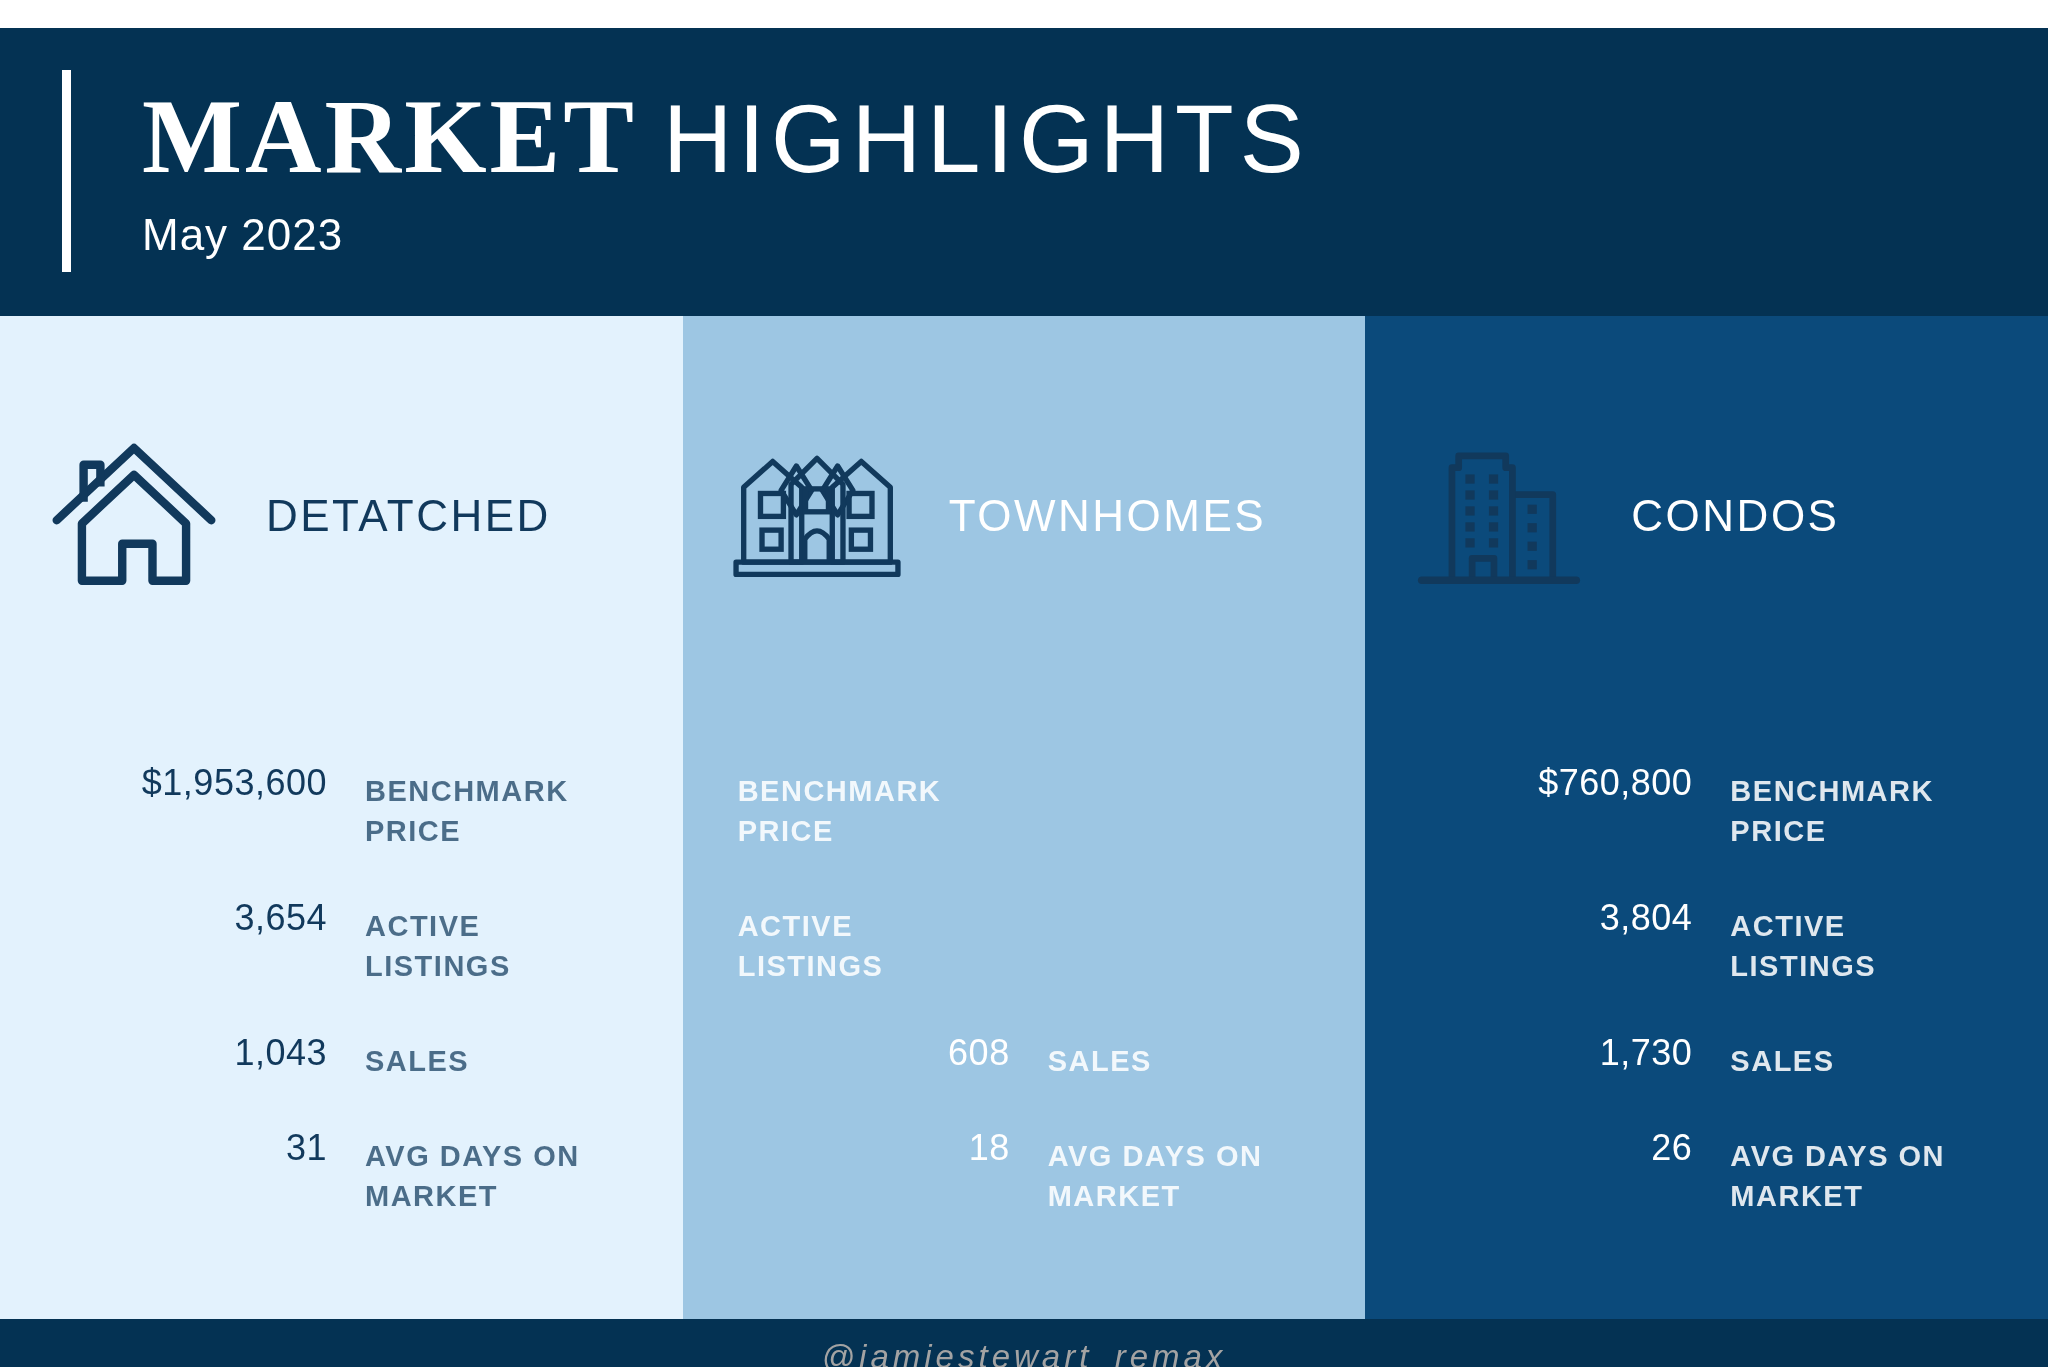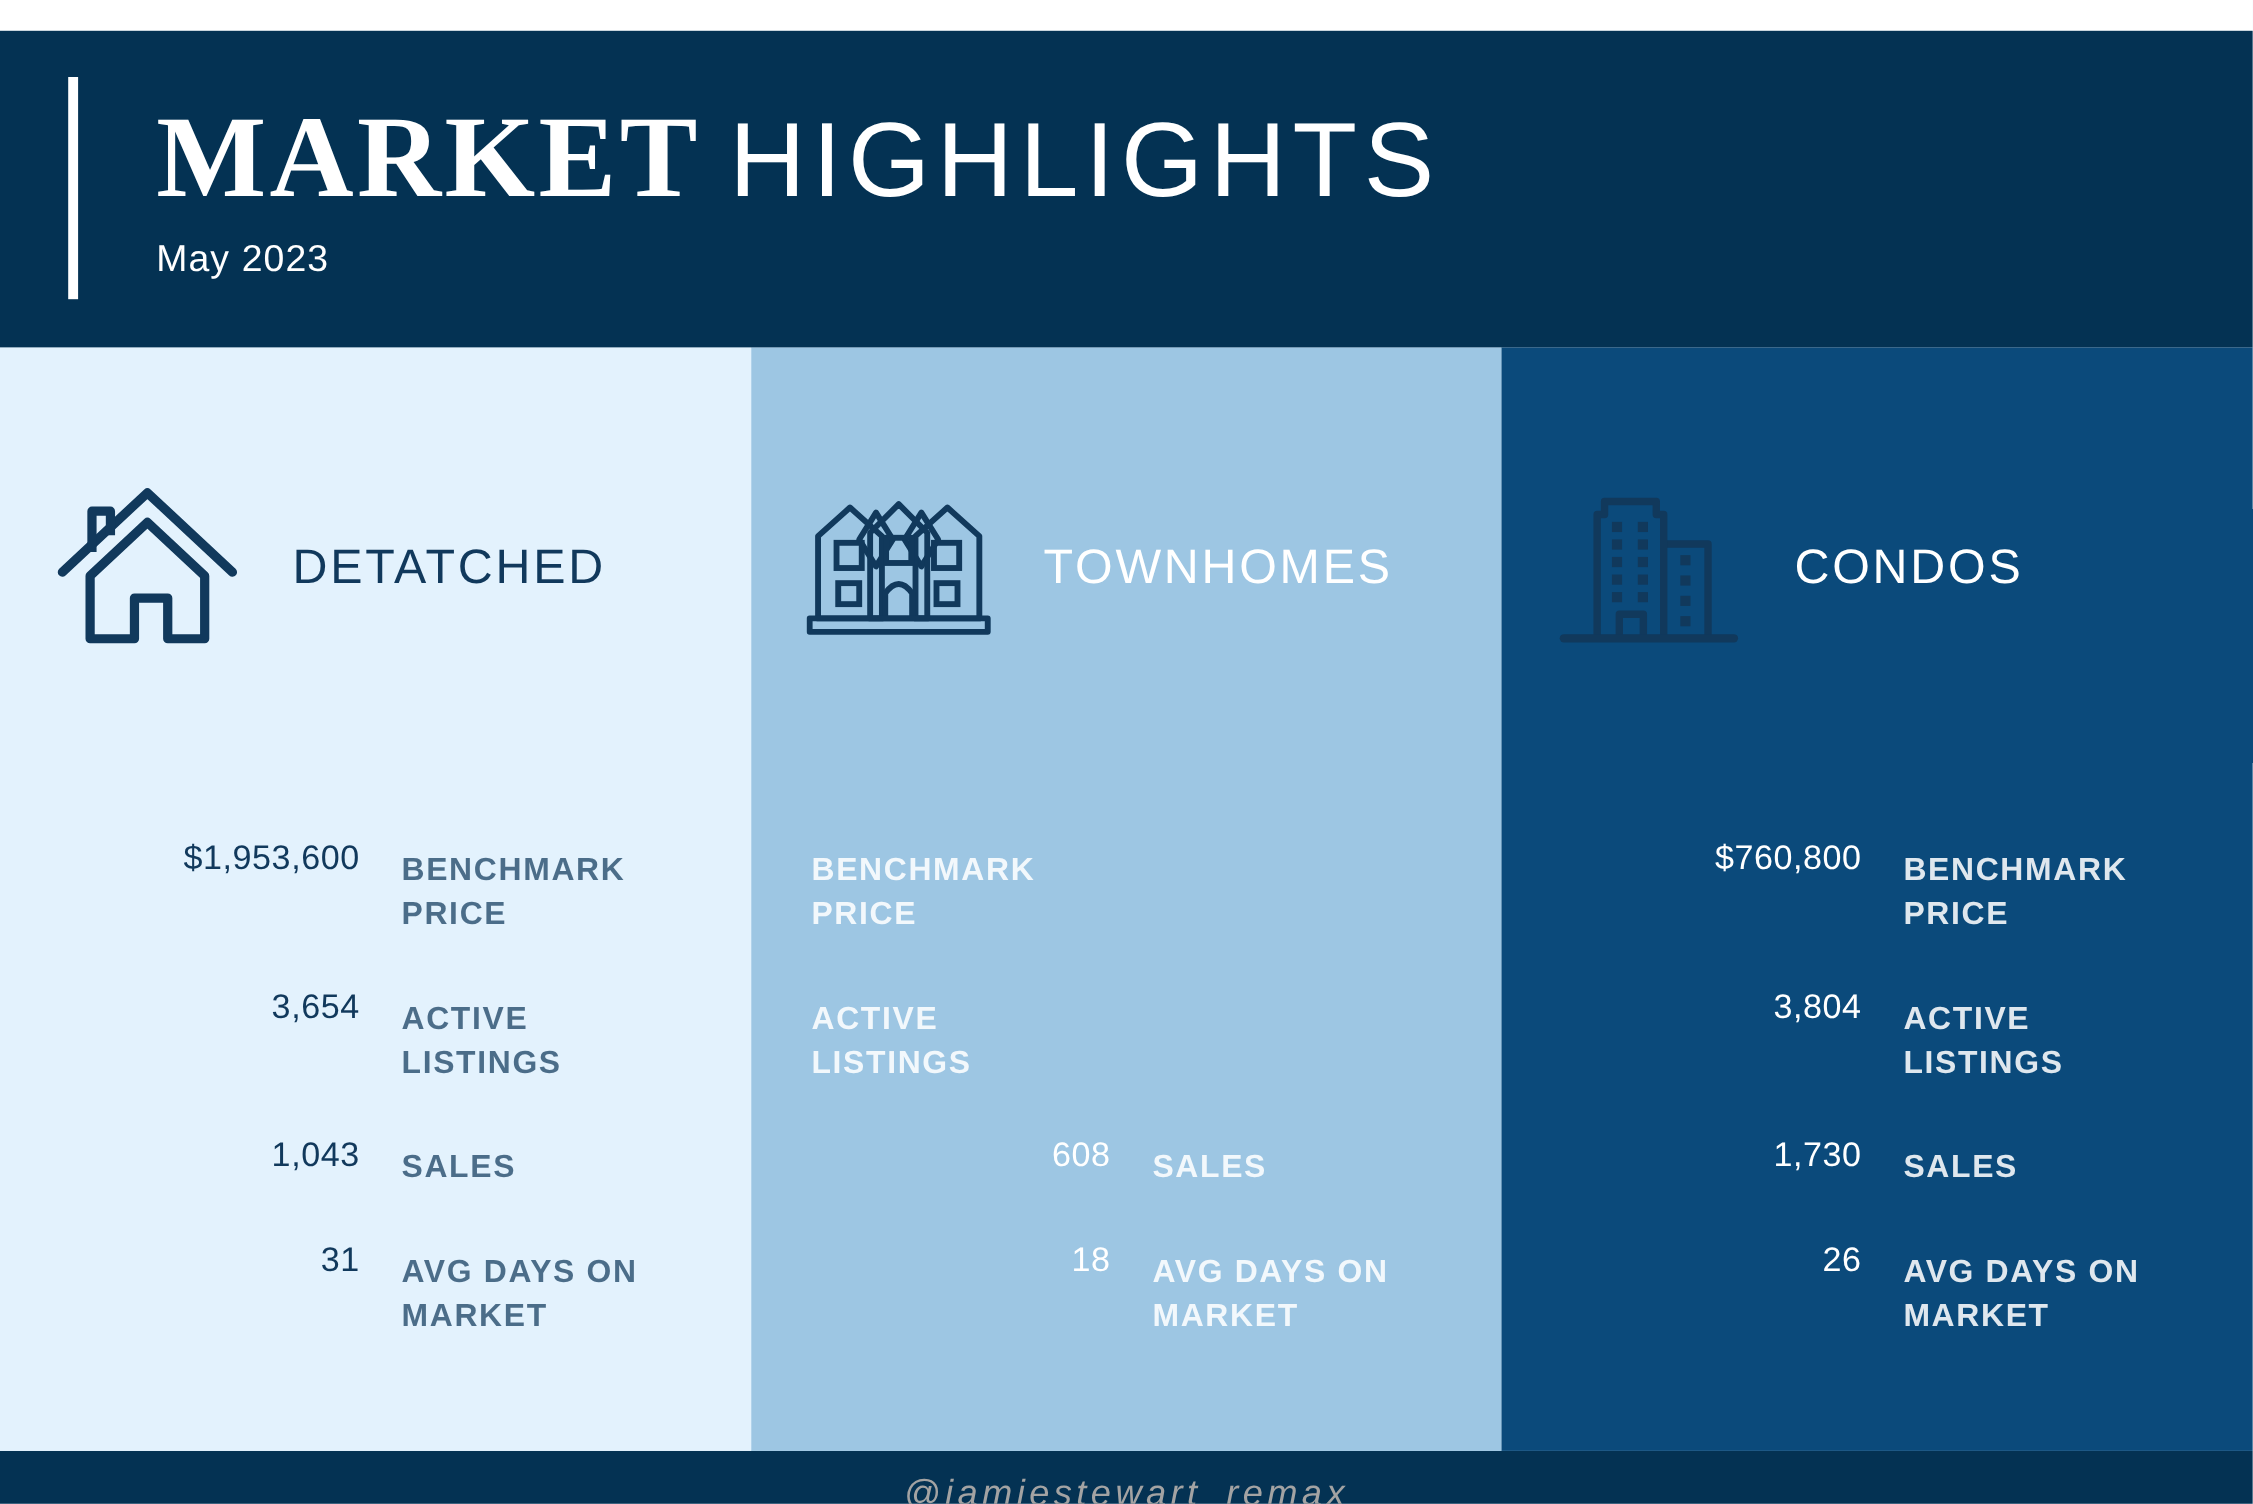--- a/index.html
+++ b/index.html
@@ -25,38 +25,38 @@
   .accent-bar{position:absolute;left:62px;top:42px;width:9px;height:202px;background:var(--white);}
   .title-line{white-space:nowrap;line-height:1;}
   .title-primary{
     font-family:"Liberation Serif", serif;font-weight:700;
     font-size:106px;letter-spacing:3px;
   }
   .title-secondary{
     font-family:"Liberation Sans", sans-serif;font-weight:100;
     font-size:96px;letter-spacing:6px;margin-left:26px;
   }
-  .subtitle{font-size:34px;font-weight:400;margin-top:20px;letter-spacing:1px;}
+  .subtitle{font-size:44px;font-weight:400;margin-top:20px;letter-spacing:1px;}
 
   
   .columns{flex:1 1 auto;display:flex;}
   .col{flex:1 1 0;position:relative;}
   .col-light{background:var(--panel-light);color:var(--ink);}
   .col-medium{background:var(--panel-medium);color:var(--white);}
   .col-dark{background:var(--panel-dark);color:var(--white);}
 
   .col-head{display:flex;align-items:center;gap:48px;padding-left:50px;margin-top:120px;height:160px;}
   .col-icon{flex:0 0 auto;width:168px;height:160px;display:flex;align-items:center;justify-content:center;}
   .col-icon svg{width:168px;height:160px;}
   .col-title{font-size:44px;font-weight:300;letter-spacing:2.5px;line-height:1;}
   .col-light .col-title{color:var(--ink);}
 
   .stats{margin-top:166px;padding-left:55px;padding-right:20px;}
   .stat-row{display:grid;grid-template-columns:272px 250px;column-gap:38px;margin-bottom:46px;align-items:start;}
-  .stat-value{font-size:31px;font-weight:400;text-align:right;line-height:1.15;letter-spacing:0.5px;}
+  .stat-value{font-size:36px;font-weight:400;text-align:right;line-height:1.15;letter-spacing:0.5px;}
   .stat-label{
     font-size:29px;font-weight:700;letter-spacing:1.5px;line-height:1.38;
     padding-top:9px;max-width:250px;
   }
   .col-light .stat-label{color:rgba(17,57,92,0.72);}
   .col-medium .stat-label,.col-dark .stat-label{color:rgba(255,255,255,0.87);}
 
   
   .footer{
     flex:0 0 76px;height:76px;background:var(--navy);

